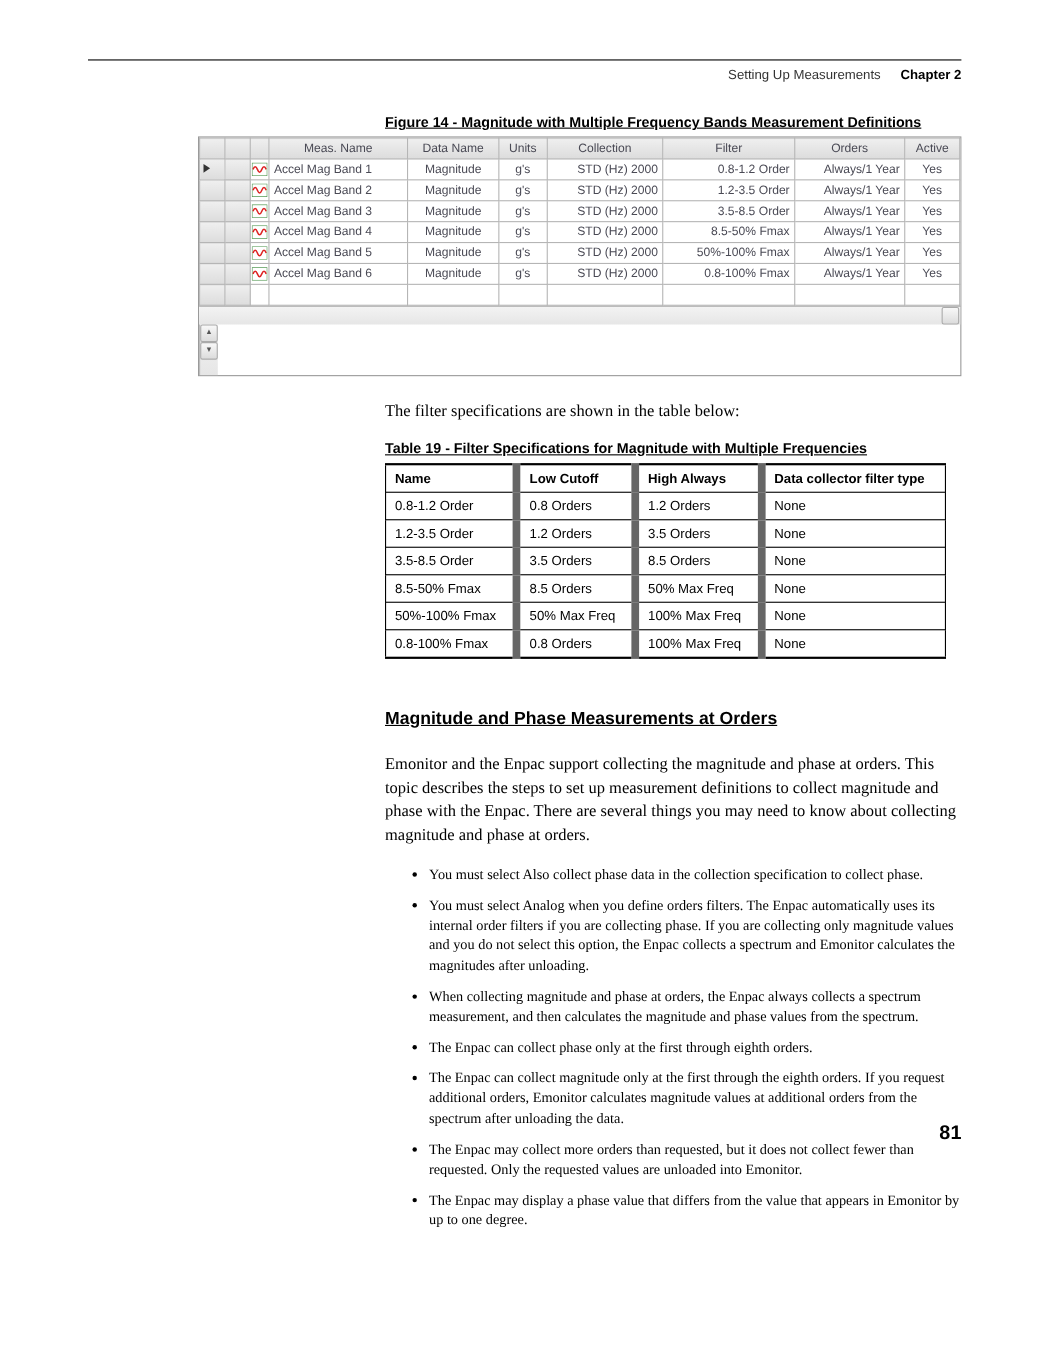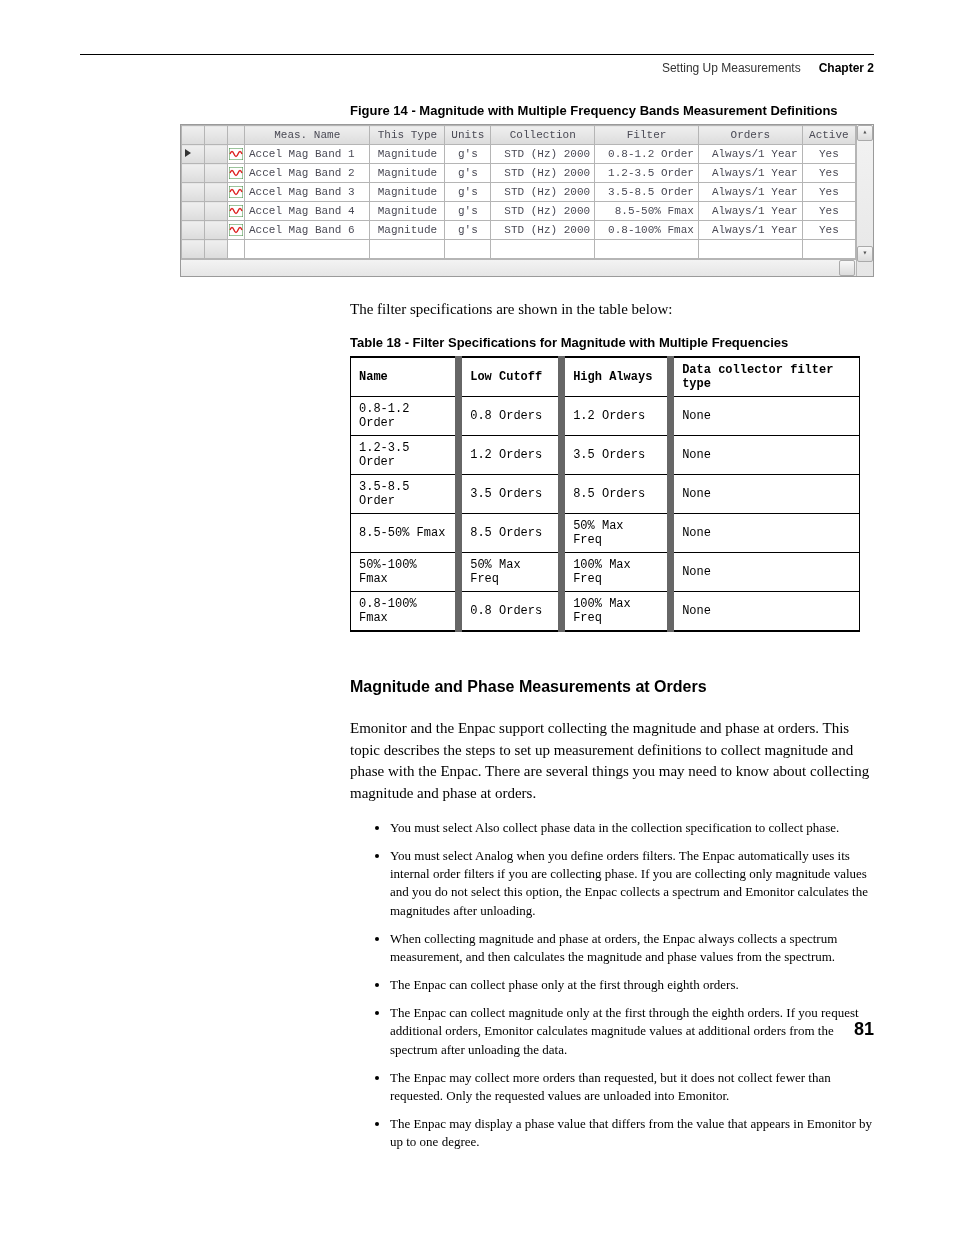--- a/index.html
+++ b/index.html
@@ -33,37 +33,39 @@
     margin-bottom: 28px;
   }
   .header-section { color: #333; }
   .header-chapter { font-weight: bold; }
   .content-col {
     margin-left: 270px;
   }
   .fig-caption, .tbl-caption, .sect-heading {
     font-family: Arial, Helvetica, sans-serif;
     font-weight: bold;
+    text-decoration: underline;
   }
   .fig-caption { font-size: 13px; margin-bottom: 6px; }
   .tbl-caption { font-size: 13px; margin: 14px 0 6px 0; }
   .sect-heading { font-size: 16px; margin: 46px 0 22px 0; }
 
   
   .grid-wrap {
     margin-left: 100px; 
     margin-right: 0;
     margin-bottom: 22px;
   }
   .grid-outer {
     display: flex;
-    font-family: Liberation Mono, monospace;
+    font-family: Liberation Sans, sans-serif;
     font-size: 11px;
     color: #4a4a55;
     border: 1px solid #9a9a9a;
+    flex-direction: column;
   }
   table.grid {
     border-collapse: collapse;
     width: 100%;
   }
   table.grid th, table.grid td {
     border: 1px solid #b5b5b5;
     padding: 1px 4px;
     white-space: nowrap;
     height: 16px;
@@ -136,21 +138,21 @@
     padding: 5px 8px;
     text-align: left;
   }
   table.spec th:last-child, table.spec td:last-child { border-right: 1px solid #000; }
   table.spec thead th {
     font-weight: bold;
     border-top: 2px solid #000;
     border-bottom: 1.5px solid #000;
   }
   table.spec tbody tr:last-child td { border-bottom: 2px solid #000; }
-  table.spec th, table.spec td { border-left-color: #666; font-family: Liberation Mono, monospace; }
+  table.spec th, table.spec td { border-left-color: #666; }
   table.spec th:first-child, table.spec td:first-child { border-left: 1px solid #000; }
 
   ul.bullets {
     list-style: disc;
     padding-left: 40px;
     margin: 0;
   }
   ul.bullets li {
     font-size: 13px;
     line-height: 1.4;
@@ -185,21 +187,21 @@
   <div class="grid-wrap">
     <div class="grid-outer">
       <div class="grid-body">
         <table class="grid">
           <thead>
             <tr>
               <th class="rowhead"></th>
               <th class="rowhead"></th>
               <th class="iconcell"></th>
               <th>Meas. Name</th>
-              <th>This Type</th>
+              <th>Data Name</th>
               <th>Units</th>
               <th>Collection</th>
               <th>Filter</th>
               <th>Orders</th>
               <th>Active</th>
             </tr>
           </thead>
           <tbody id="grid-body">
               <tr>
                 <td class="rowhead arrow"></td>
@@ -259,20 +261,37 @@
                   <svg width="14" height="12" viewBox="0 0 14 12">
                     <rect x="0" y="0" width="14" height="12" fill="#fff" stroke="#3a8a3a"></rect>
                     <path d="M1 6 Q3 1 5 6 T9 6 T13 6" fill="none" stroke="#d22" stroke-width="1.4"></path>
                   </svg>
                 </td>
                 <td>Accel Mag Band 4</td>
                 <td class="c">Magnitude</td>
                 <td class="c">g's</td>
                 <td class="r">STD (Hz)  2000</td>
                 <td class="r">8.5-50% Fmax</td>
+                <td class="r">Always/1 Year</td>
+                <td class="c">Yes</td>
+              </tr>
+              <tr>
+                <td class="rowhead"></td>
+                <td class="rowhead"></td>
+                <td class="iconcell">
+                  <svg width="14" height="12" viewBox="0 0 14 12">
+                    <rect x="0" y="0" width="14" height="12" fill="#fff" stroke="#3a8a3a"></rect>
+                    <path d="M1 6 Q3 1 5 6 T9 6 T13 6" fill="none" stroke="#d22" stroke-width="1.4"></path>
+                  </svg>
+                </td>
+                <td>Accel Mag Band 5</td>
+                <td class="c">Magnitude</td>
+                <td class="c">g's</td>
+                <td class="r">STD (Hz)  2000</td>
+                <td class="r">50%-100% Fmax</td>
                 <td class="r">Always/1 Year</td>
                 <td class="c">Yes</td>
               </tr>
               <tr>
                 <td class="rowhead"></td>
                 <td class="rowhead"></td>
                 <td class="iconcell">
                   <svg width="14" height="12" viewBox="0 0 14 12">
                     <rect x="0" y="0" width="14" height="12" fill="#fff" stroke="#3a8a3a"></rect>
                     <path d="M1 6 Q3 1 5 6 T9 6 T13 6" fill="none" stroke="#d22" stroke-width="1.4"></path>
@@ -309,21 +328,21 @@
         <div style="flex:1"></div>
         <div class="scroll-btn">▾</div>
         <div class="scroll-corner"></div>
       </div>
     </div>
   </div>
 
   <div class="content-col">
     <p class="body-para">The filter specifications are shown in the table below:</p>
 
-    <div class="tbl-caption">Table 18 - Filter Specifications for Magnitude with Multiple Frequencies</div>
+    <div class="tbl-caption">Table 19 - Filter Specifications for Magnitude with Multiple Frequencies</div>
     <table class="spec">
       <thead>
         <tr>
           <th>Name</th>
           <th>Low Cutoff</th>
           <th>High Always</th>
           <th>Data collector filter type</th>
         </tr>
       </thead>
       <tbody id="t19-body">

